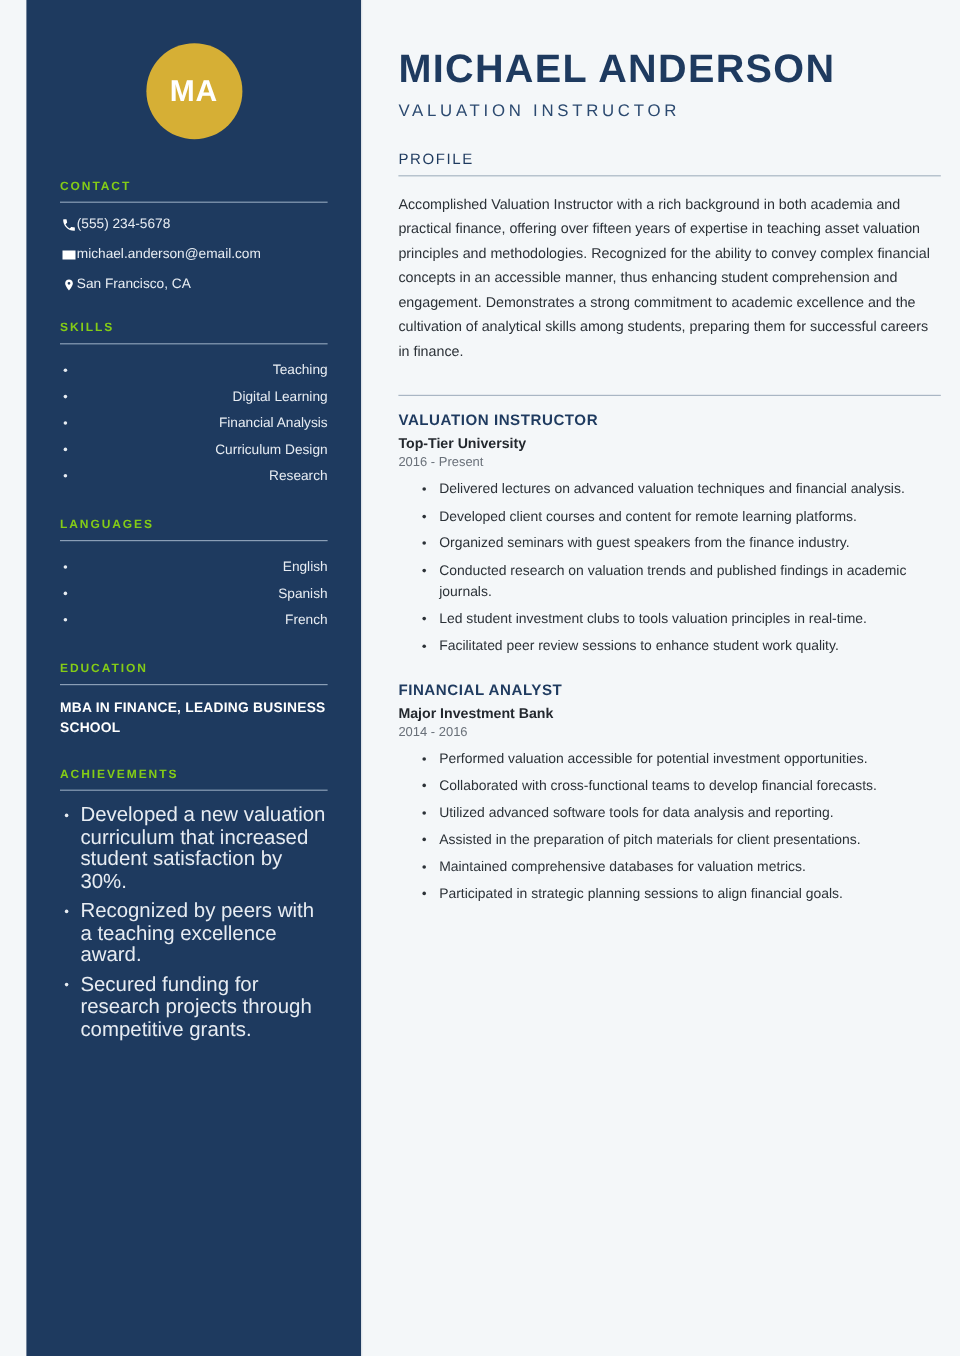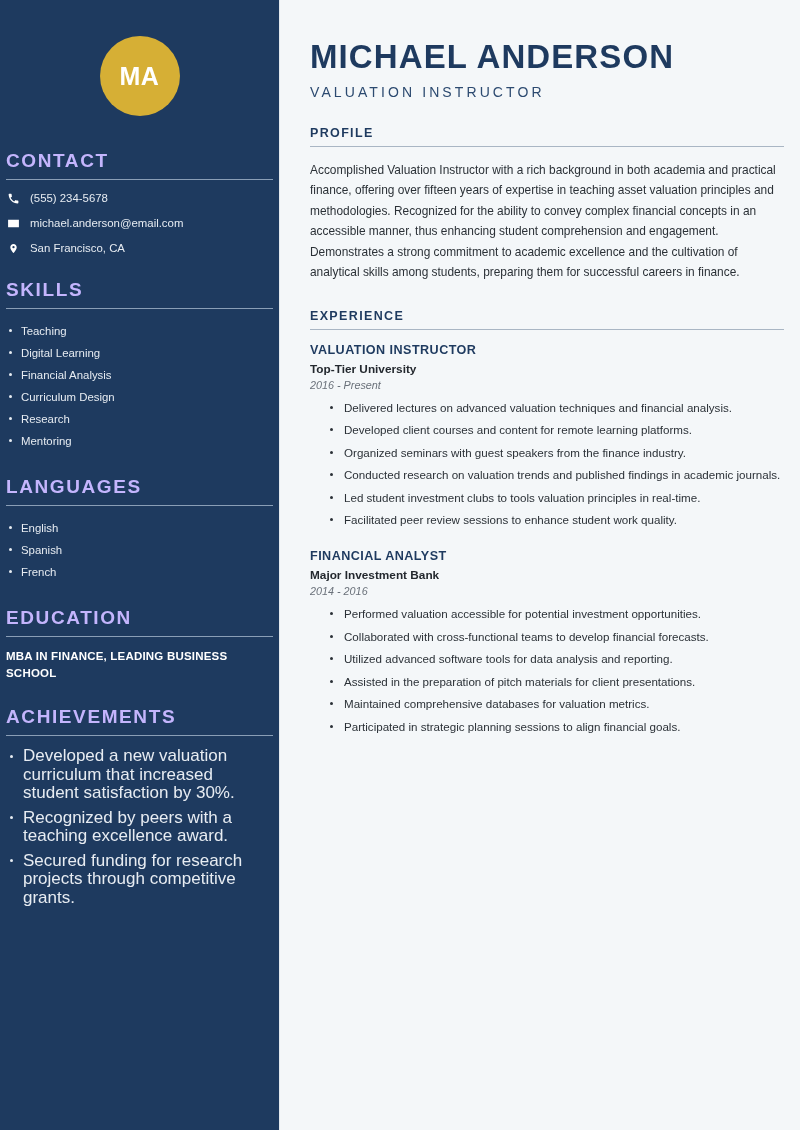--- a/index.html
+++ b/index.html
@@ -15,22 +15,23 @@
     position:relative;
     overflow:hidden;
   }
 
   
   .sidebar {
     width:279px;
     flex:0 0 279px;
     background:#1E3A5F;
     color:#ffffff;
-    padding:0 6px;
-    position:relative;
+    padding:0 28px;
+    position:relative;
+    margin-left:22px;
   }
   .sidebar::after{
     content:"";
     position:absolute;
     top:0; right:-1px; width:1px; height:100%;
     background:#E4E9ED;
   }
 
   .avatar-wrap {
     display:flex; justify-content:center;
@@ -40,56 +41,56 @@
     width:80px; height:80px; border-radius:50%;
     background:#D6AF35;
     display:flex; align-items:center; justify-content:center;
     color:#ffffff;
     font-size:25px; font-weight:bold;
     letter-spacing:0.5px;
   }
 
   .side-sec { margin-bottom:24px; }
   .side-h {
-    font-size:19px;
+    font-size:10px;
     font-weight:bold;
     letter-spacing:1.6px;
-    color:#c4b5fd;
+    color:#84cc16;
     margin-bottom:7px;
   }
   .side-rule {
     height:1px;
     background:#9DB0C6;
     opacity:.85;
     margin-bottom:11px;
   }
 
   .contact-row {
     display:flex; align-items:center;
-    gap:10px;
     margin-bottom:11px;
     font-size:11.4px;
     color:#E7ECF2;
     text-align:center;
   }
   .contact-row .ico {
     width:14px; height:14px;
     flex:0 0 14px;
     display:flex; align-items:center; justify-content:center;
     color:#ffffff;
   }
   .contact-row .ico svg { display:block; }
 
   ul.side-list { list-style:none; }
   ul.side-list li {
     position:relative;
     padding-left:15px;
     font-size:11.4px;
     line-height:22px;
     color:#E7ECF2;
+    text-align:right;
   }
   ul.side-list li::before {
     content:"";
     position:absolute;
     left:3px; top:9px;
     width:3px; height:3px;
     border-radius:50%;
     background:#E7ECF2;
   }
 
@@ -135,21 +136,21 @@
   .role {
     font-size:14px;
     letter-spacing:3.1px;
     color:#2C4A70;
     margin-top:9px;
   }
 
   .main-sec { margin-top:26px; }
   .main-h {
     font-size:12.5px;
-    font-weight:bold;
+    font-weight:normal;
     letter-spacing:1.35px;
     color:#1E3A5F;
     margin-bottom:6px;
   }
   .main-rule {
     height:1px;
     background:#A9B6C4;
     margin-bottom:13px;
   }
 
@@ -168,21 +169,20 @@
     margin-bottom:5px;
   }
   .job-company {
     font-size:11.8px;
     font-weight:bold;
     color:#23282E;
     margin-bottom:3px;
   }
   .job-dates {
     font-size:10.8px;
-    font-style:italic;
     color:#6A717A;
     margin-bottom:8px;
   }
   ul.job-list { list-style:none; padding-left:18px; }
   ul.job-list li {
     position:relative;
     padding-left:16px;
     font-size:11.6px;
     line-height:18px;
     color:#2B3137;
@@ -243,21 +243,20 @@
 
     <section class="side-sec">
       <div class="side-h">SKILLS</div>
       <div class="side-rule"></div>
       <ul class="side-list">
         <li>Teaching</li>
         <li>Digital Learning</li>
         <li>Financial Analysis</li>
         <li>Curriculum Design</li>
         <li>Research</li>
-        <li>Mentoring</li>
       </ul>
     </section>
 
     <section class="side-sec">
       <div class="side-h">LANGUAGES</div>
       <div class="side-rule"></div>
       <ul class="side-list">
         <li>English</li>
         <li>Spanish</li>
         <li>French</li>
@@ -287,21 +286,20 @@
     <h1 class="name">MICHAEL ANDERSON</h1>
     <div class="role">VALUATION INSTRUCTOR</div>
 
     <section class="main-sec">
       <div class="main-h">PROFILE</div>
       <div class="main-rule"></div>
       <p class="profile-text">Accomplished Valuation Instructor with a rich background in both academia and practical finance, offering over fifteen years of expertise in teaching asset valuation principles and methodologies. Recognized for the ability to convey complex financial concepts in an accessible manner, thus enhancing student comprehension and engagement. Demonstrates a strong commitment to academic excellence and the cultivation of analytical skills among students, preparing them for successful careers in finance.</p>
     </section>
 
     <section class="main-sec">
-      <div class="main-h">EXPERIENCE</div>
       <div class="main-rule"></div>
 
       <div class="job">
         <div class="job-title">VALUATION INSTRUCTOR</div>
         <div class="job-company">Top-Tier University</div>
         <div class="job-dates">2016 - Present</div>
         <ul class="job-list">
           <li>Delivered lectures on advanced valuation techniques and financial analysis.</li>
           <li>Developed client courses and content for remote learning platforms.</li>
           <li>Organized seminars with guest speakers from the finance industry.</li>

